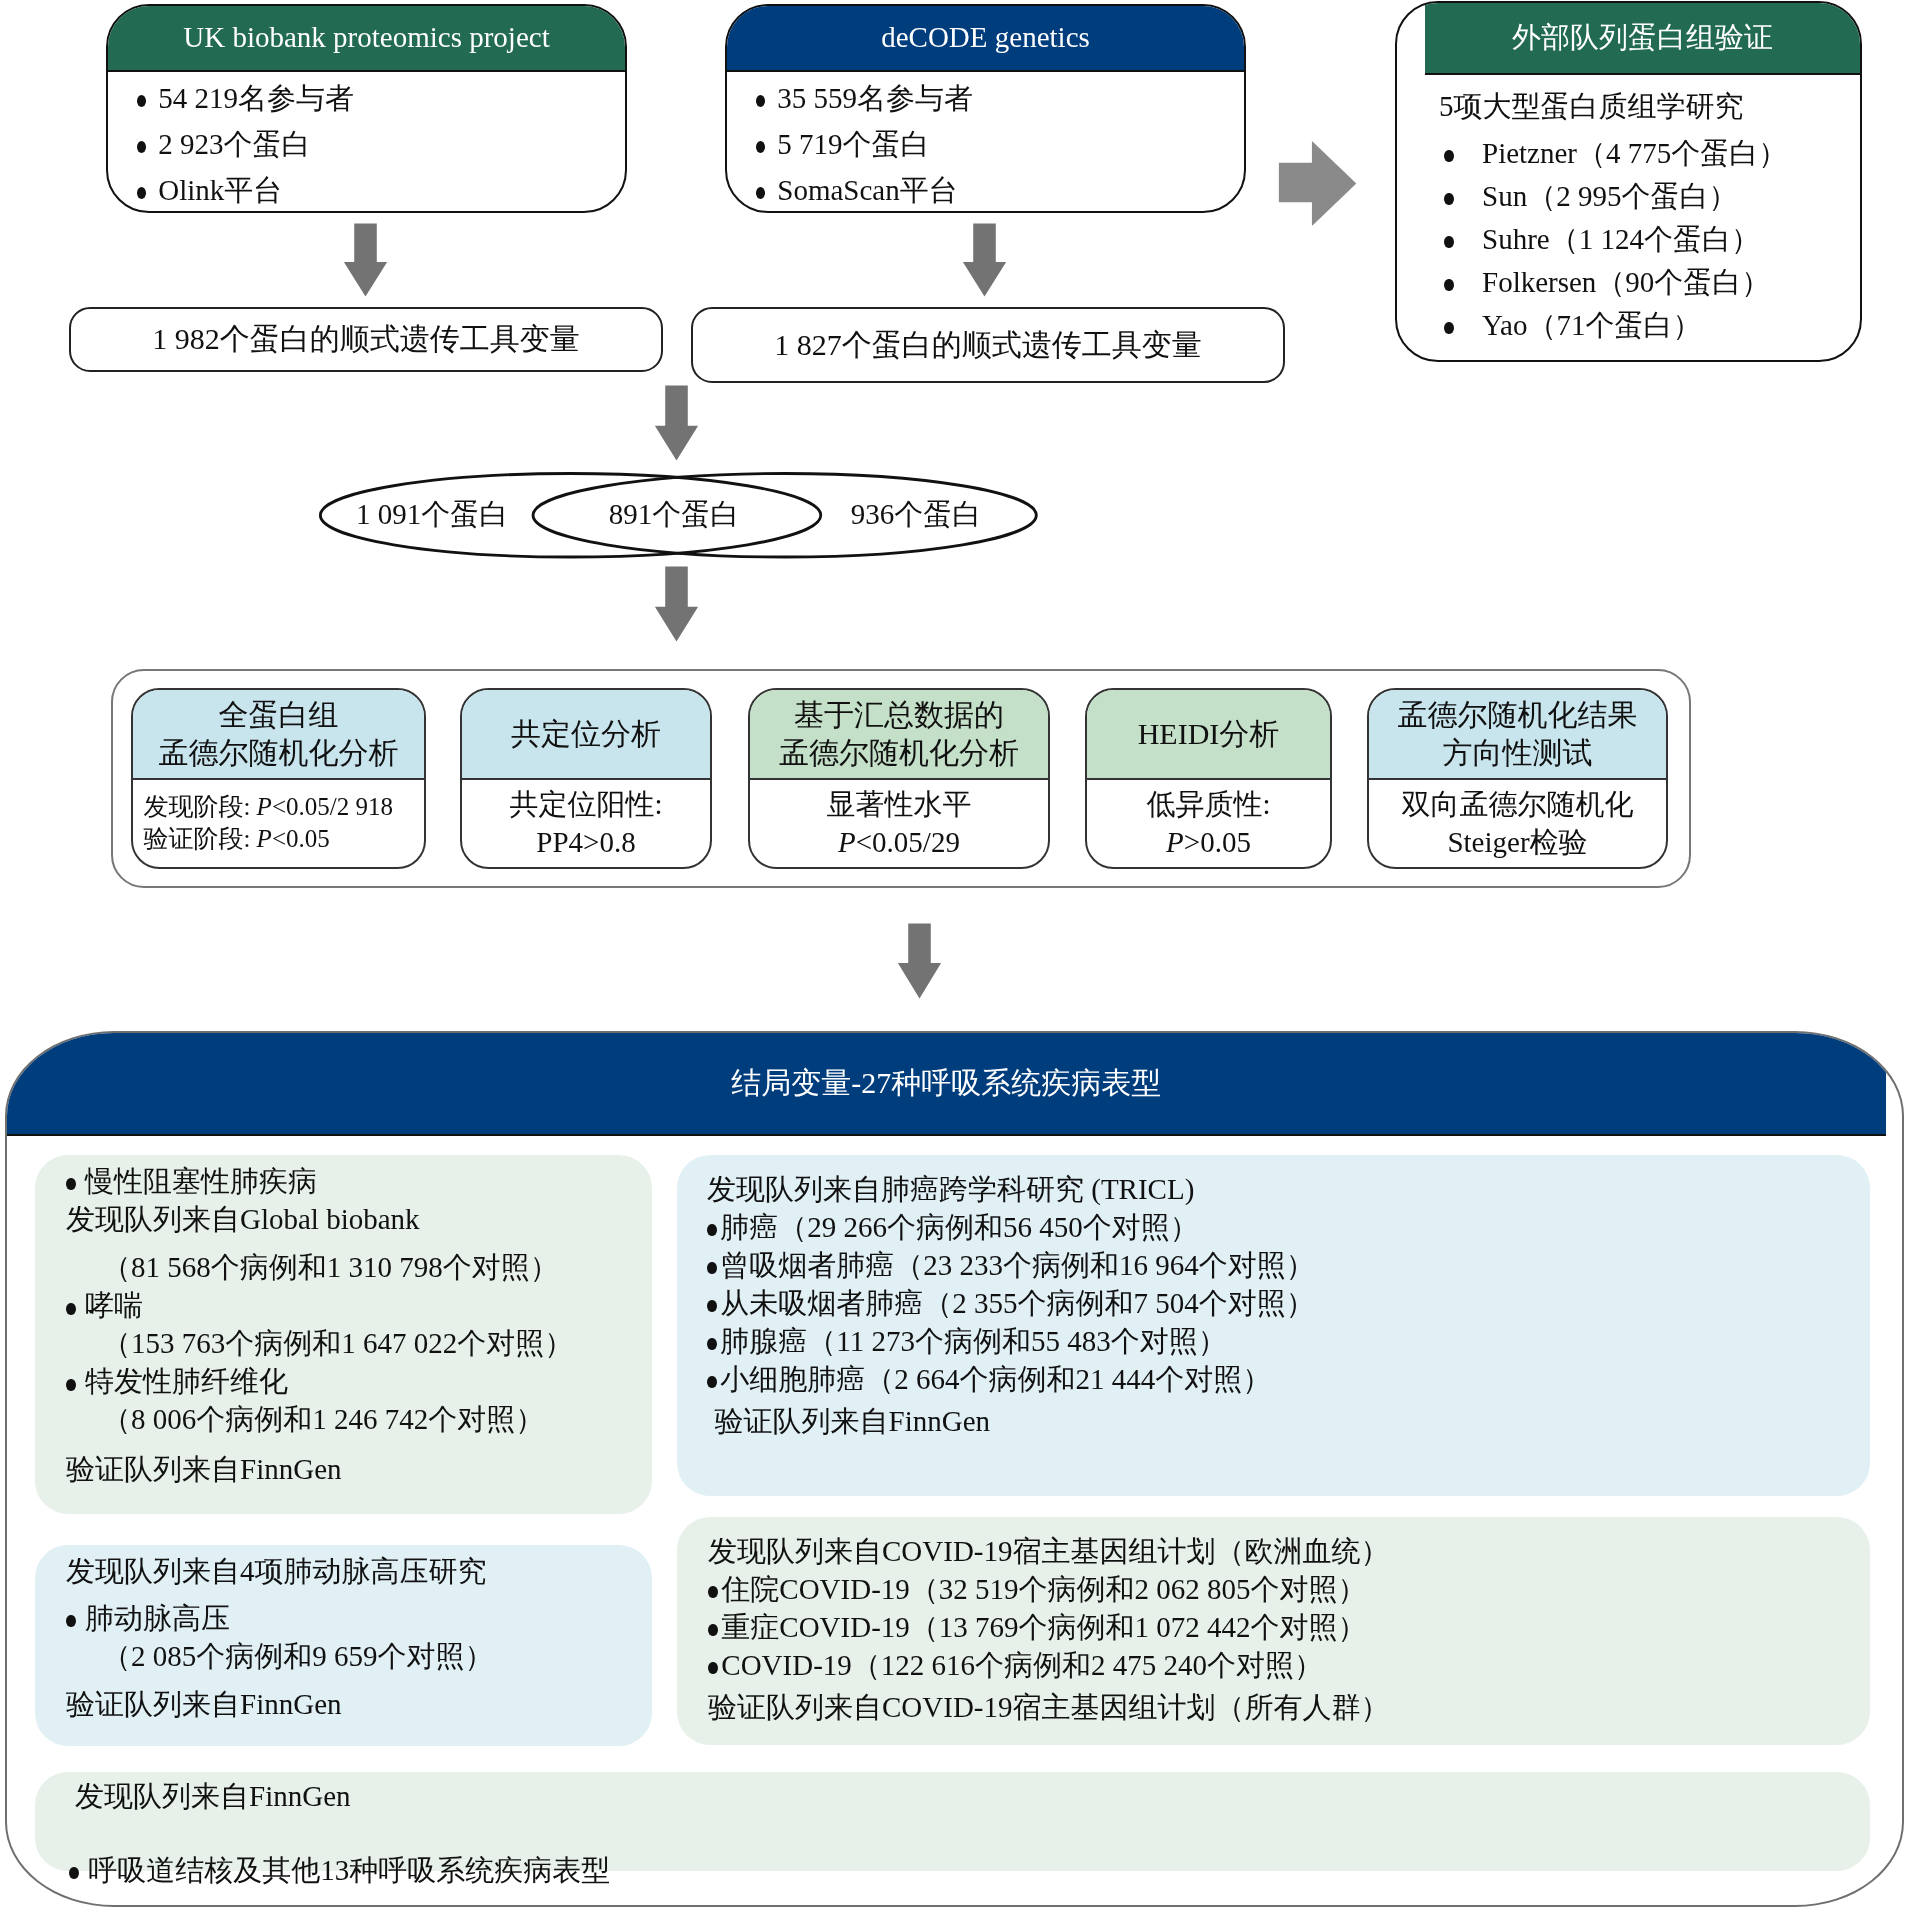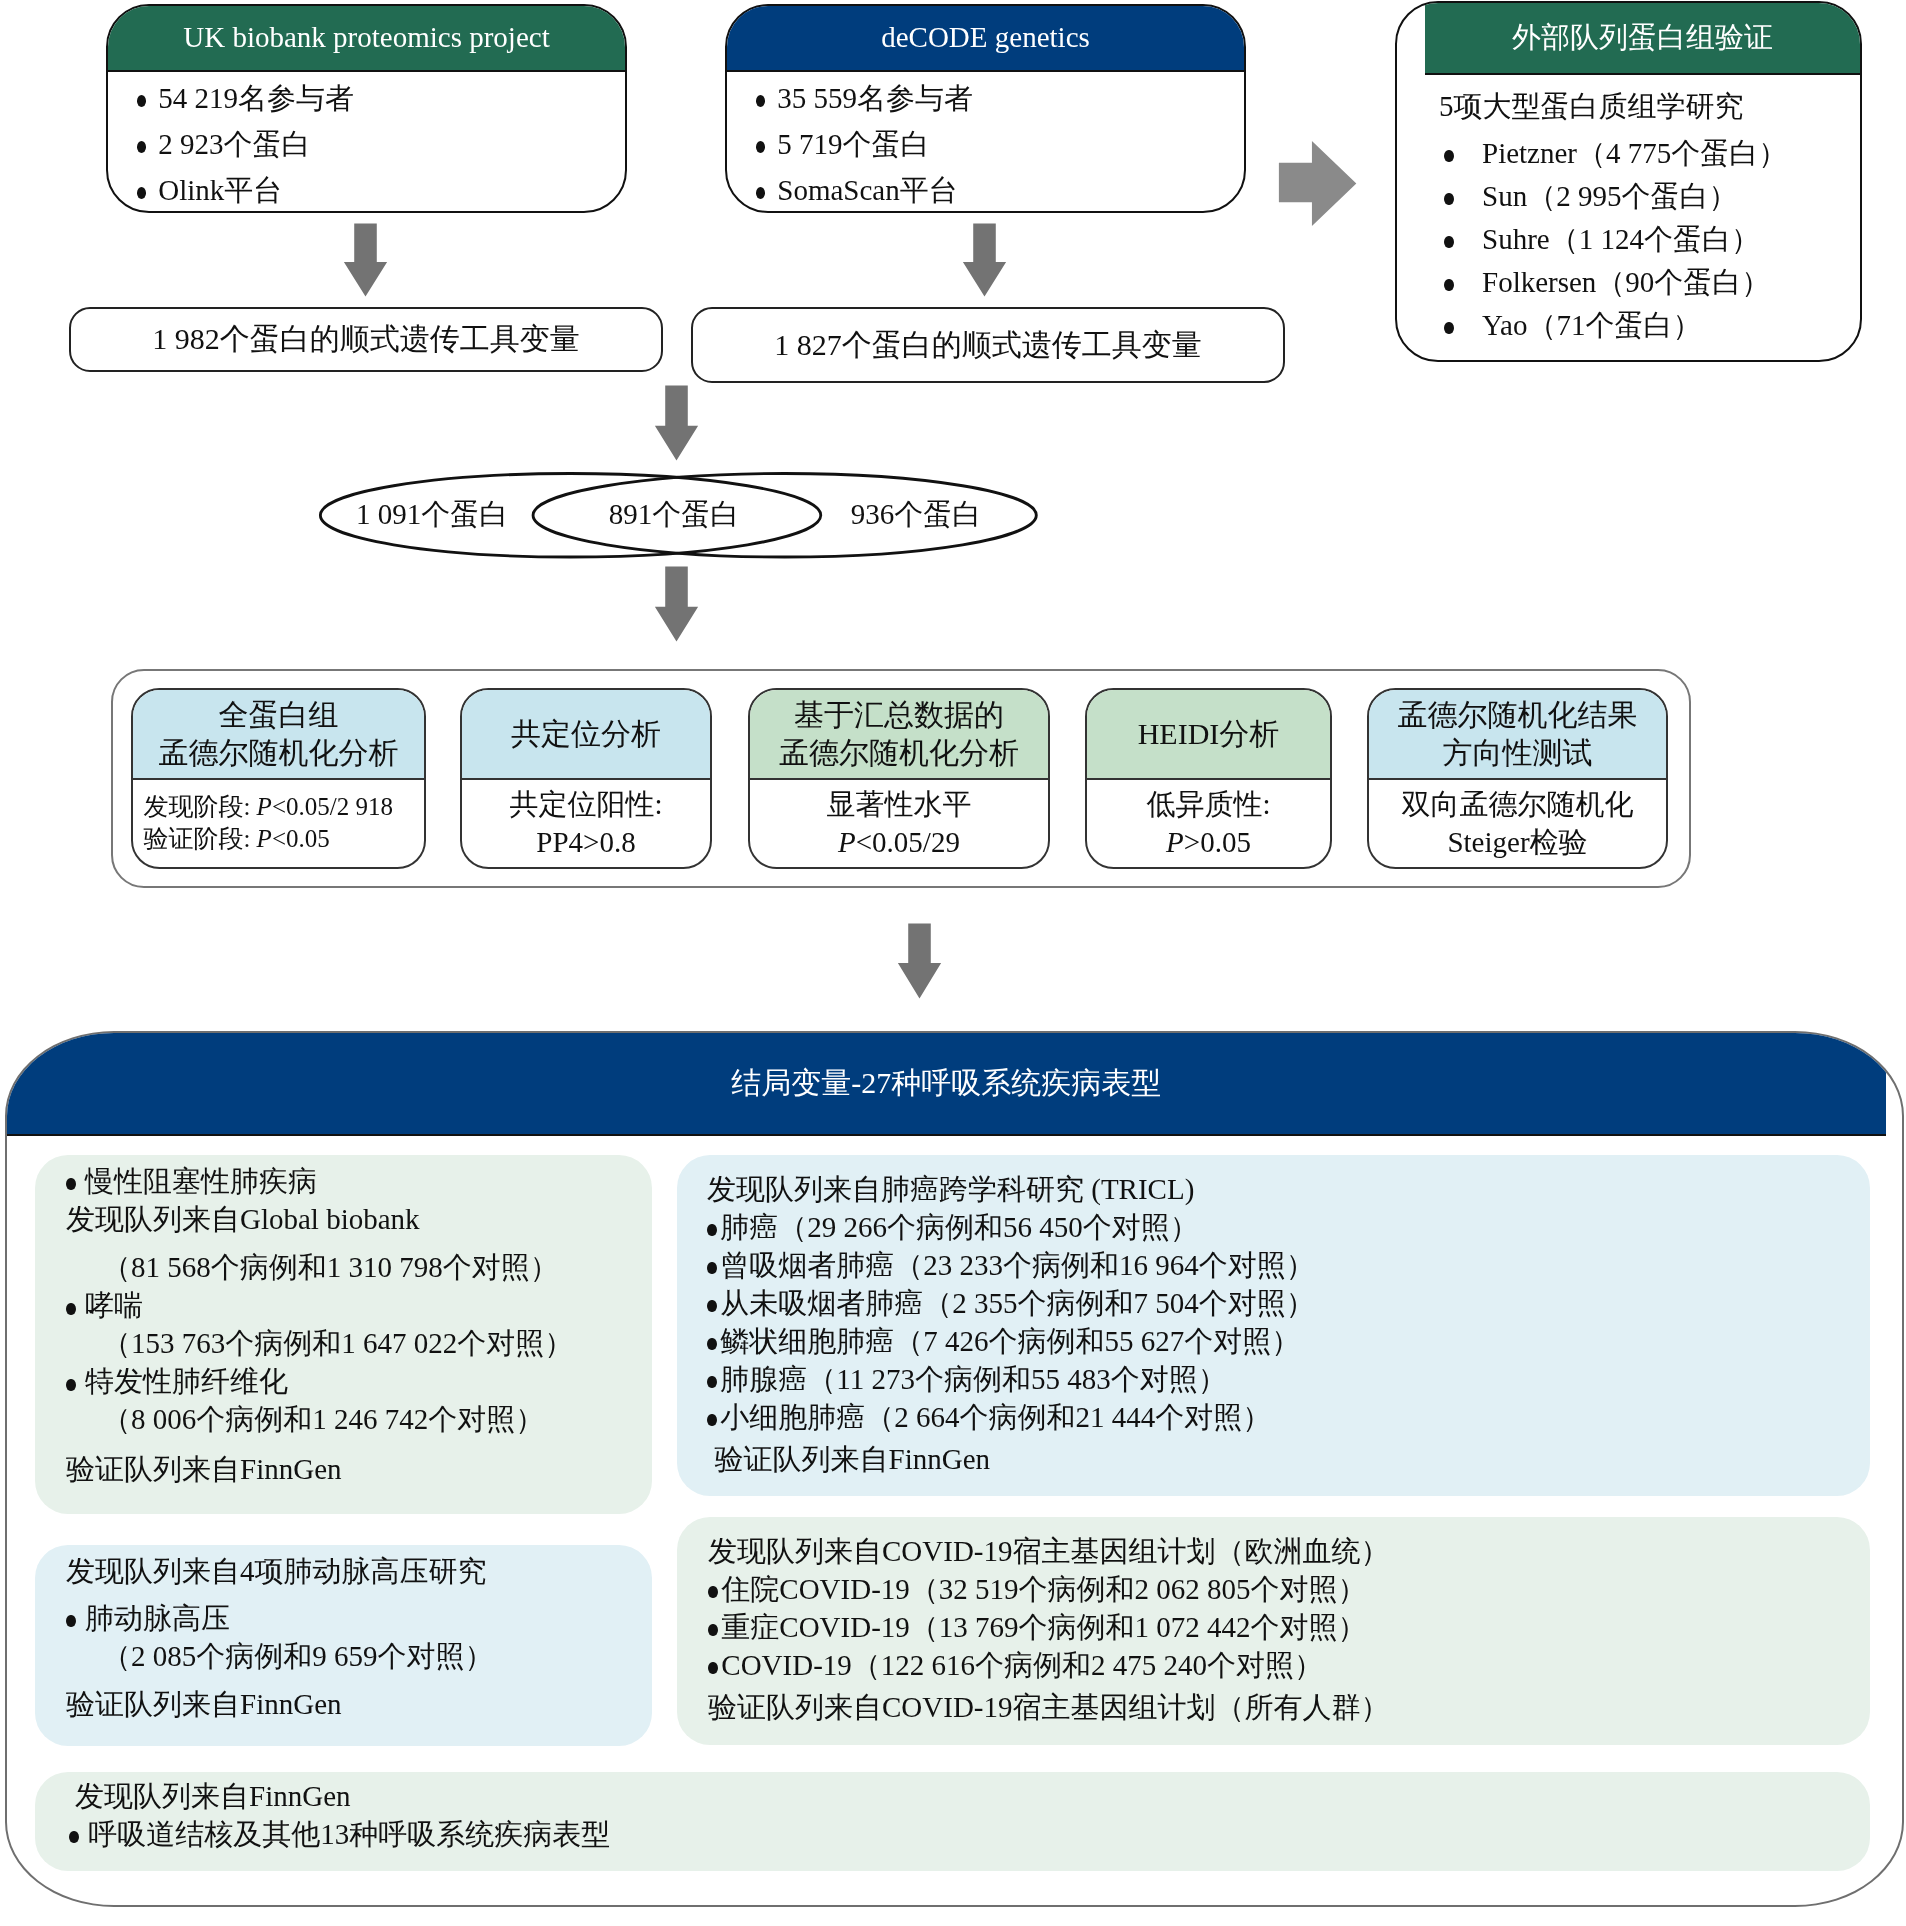--- a/index.html
+++ b/index.html
@@ -208,21 +208,20 @@
   <div class="p-line indent">（8 006个病例和1 246 742个对照）</div>
   <div class="p-line" style="margin-top:11.4px;">验证队列来自FinnGen</div>
 </div>
 
 <div class="abs panel blue" style="left:677px; top:1155px; width:1193px; height:341px;"></div>
 <div class="p-text" style="left:707px; top:1170px;">
   <div class="p-line">发现队列来自肺癌跨学科研究 (TRICL)</div>
   <div class="p-line"><span class="p-bullet" style="margin-right:3.8px;"></span><span>肺癌（29 266个病例和56 450个对照）</span></div>
   <div class="p-line"><span class="p-bullet" style="margin-right:3.8px;"></span><span>曾吸烟者肺癌（23 233个病例和16 964个对照）</span></div>
   <div class="p-line"><span class="p-bullet" style="margin-right:3.8px;"></span><span>从未吸烟者肺癌（2 355个病例和7 504个对照）</span></div>
-  <div class="p-line"><span class="p-bullet" style="margin-right:3.8px;"></span><span>鳞状细胞肺癌（7 426个病例和55 627个对照）</span></div>
   <div class="p-line"><span class="p-bullet" style="margin-right:3.8px;"></span><span>肺腺癌（11 273个病例和55 483个对照）</span></div>
   <div class="p-line"><span class="p-bullet" style="margin-right:3.8px;"></span><span>小细胞肺癌（2 664个病例和21 444个对照）</span></div>
   <div class="p-line" style="margin-top:3.8px; padding-left:7.6px;">验证队列来自FinnGen</div>
 </div>
 
 <div class="abs panel blue" style="left:35px; top:1545px; width:617px; height:201px;"></div>
 <div class="p-text" style="left:66px; top:1552px;">
   <div class="p-line" style="margin-bottom:8.5px;">发现队列来自4项肺动脉高压研究</div>
   <div class="p-line"><span class="p-bullet"></span><span>肺动脉高压</span></div>
   <div class="p-line indent">（2 085个病例和9 659个对照）</div>
@@ -234,15 +233,15 @@
   <div class="p-line">发现队列来自COVID-19宿主基因组计划（欧洲血统）</div>
   <div class="p-line"><span class="p-bullet" style="margin-right:3.8px;"></span><span>住院COVID-19（32 519个病例和2 062 805个对照）</span></div>
   <div class="p-line"><span class="p-bullet" style="margin-right:3.8px;"></span><span>重症COVID-19（13 769个病例和1 072 442个对照）</span></div>
   <div class="p-line"><span class="p-bullet" style="margin-right:3.8px;"></span><span>COVID-19（122 616个病例和2 475 240个对照）</span></div>
   <div class="p-line" style="margin-top:3.8px;">验证队列来自COVID-19宿主基因组计划（所有人群）</div>
 </div>
 
 <div class="abs panel green" style="left:35px; top:1772px; width:1835px; height:99px;"></div>
 <div class="p-text" style="left:75px; top:1777px;">
   <div class="p-line">发现队列来自FinnGen</div>
-  <div class="p-line" style="margin-left:-5.7px;"><span class="p-bullet"></span><span>呼吸道结核及其他13种呼吸系统疾病表型</span></div>
+  <div class="p-line" style="margin-left:-5.7px;margin-top:36px;"><span class="p-bullet"></span><span>呼吸道结核及其他13种呼吸系统疾病表型</span></div>
 </div>
 
 
 </body></html>

